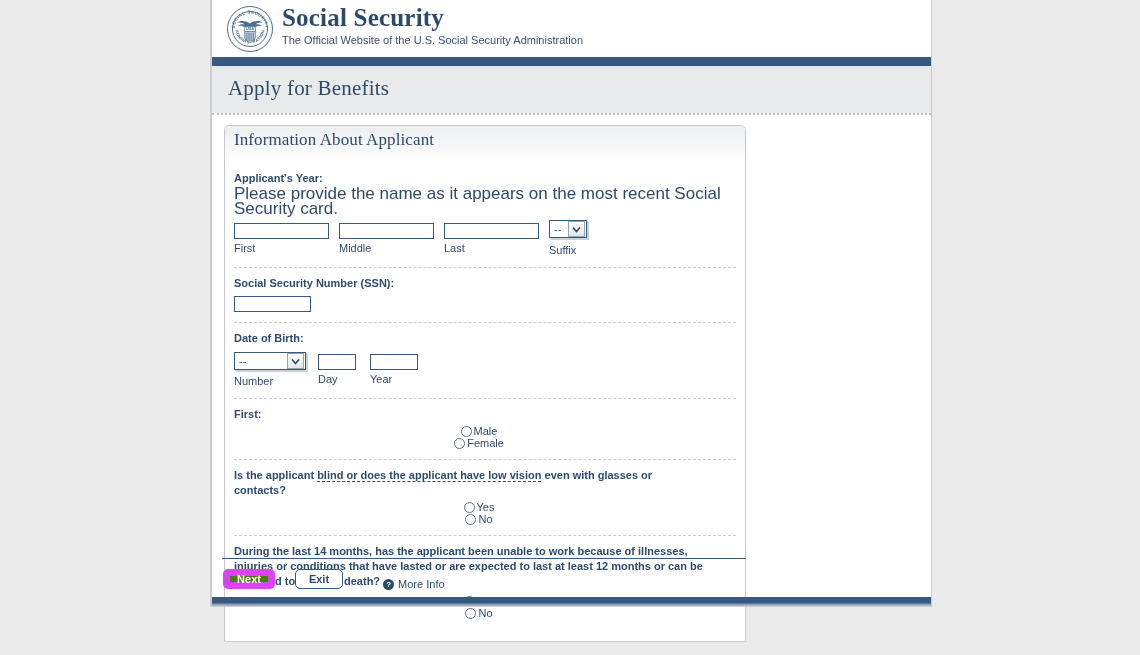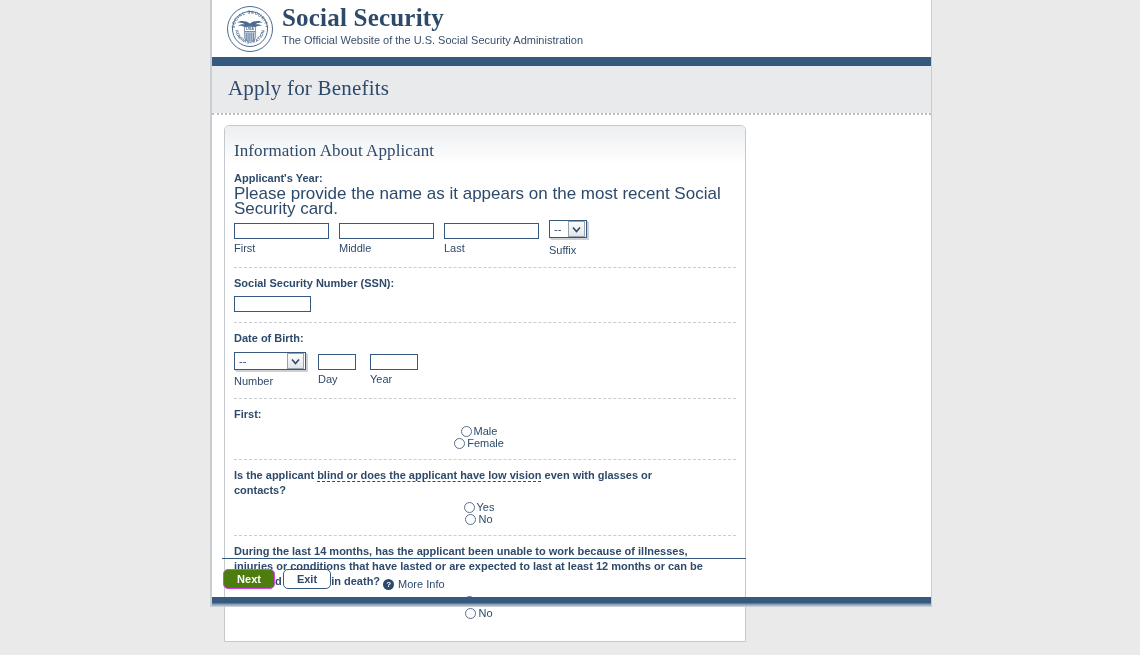--- a/index.html
+++ b/index.html
@@ -109,21 +109,21 @@
   }
   #panel-header {
     height: 38px;
     background: linear-gradient(to bottom, #eceef0 0%, #f7f8f9 60%, #ffffff 100%);
     border-radius: 4px 4px 0 0;
     position: relative;
   }
   #panel-title {
     position: absolute;
     left: 9px;
-    top: 15px;
+    top: 4px;
     font-family: "Liberation Serif", serif;
     font-size: 17px;
     color: #2e4a6b;
     letter-spacing: 0.1px;
   }
   #panel-body {
     padding: 0 9px 0 9px;
   }
 
   .section {
@@ -263,23 +263,23 @@
     height: 20px;
     display: inline-flex;
     align-items: center;
     justify-content: center;
     cursor: pointer;
     box-sizing: border-box;
   }
   .btn-primary {
     background: #4d7c0f;
     color: #ffffff;
-    border: 1px solid #d946ef;
+    border: 7px solid #d946ef;
     width: 52px;
-    margin-right: 8px;
+    margin-right: 20px;
   }
   .btn-secondary {
     background: #ffffff;
     color: #2e4a6b;
     border: 1px solid #35597f;
     width: 48px;
   }
 
   
   #footer-bar {

